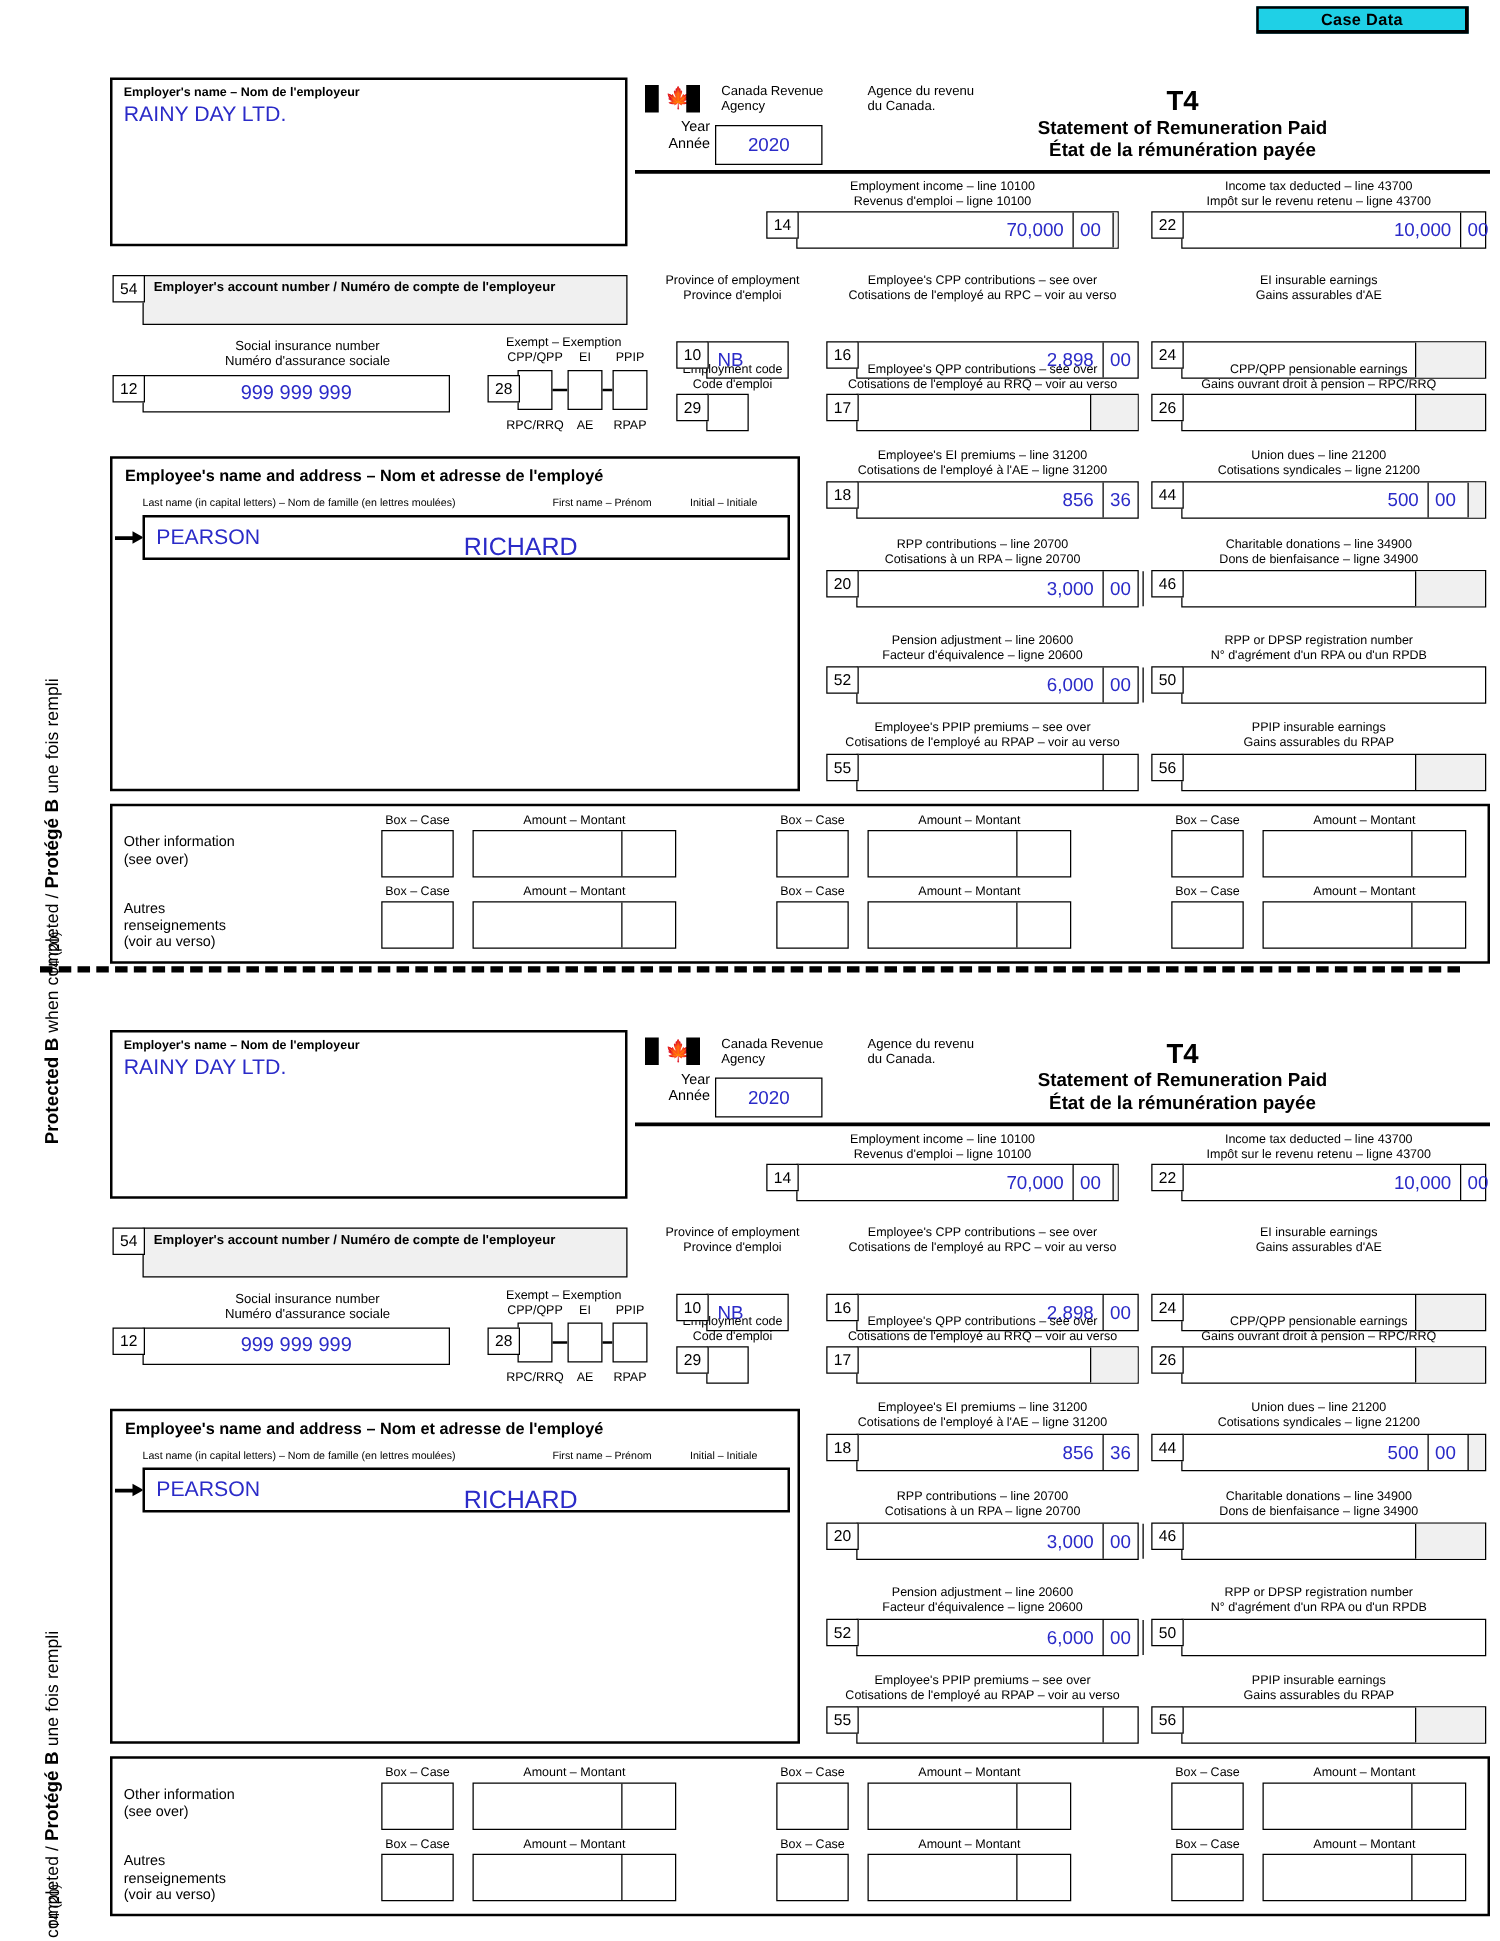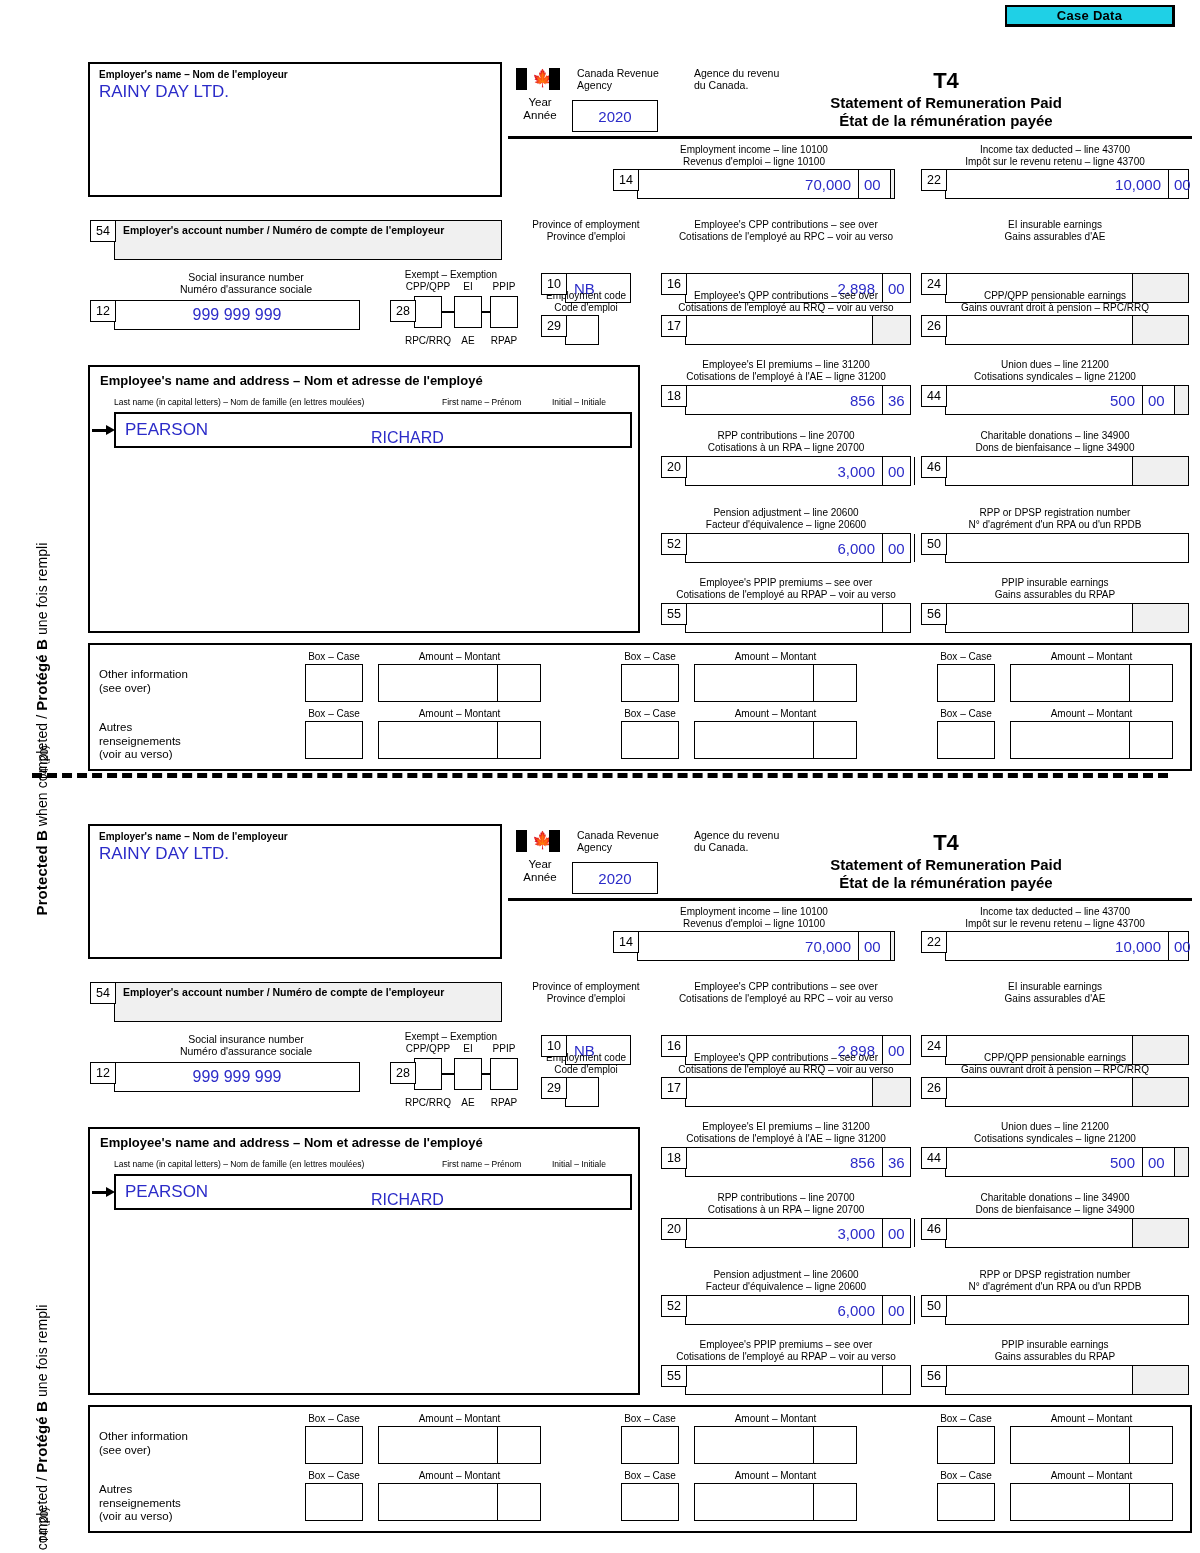--- a/index.html
+++ b/index.html
@@ -59,21 +59,21 @@
     border:2px solid #000;
   }
   .employer-box .lbl{ position:absolute; left:9px; top:5px; font-size:10px; font-weight:bold; }
   .employer-box .val{ position:absolute; left:9px; top:18px; font-size:17px; }
 
   
   .flag{ position:absolute; left:516px; top:40px; width:44px; height:22px; }
   .flag .bar{ position:absolute; top:0; width:11px; height:22px; background:#000; }
   .flag .bar.l{ left:0; } .flag .bar.r{ right:0; }
   .flag .leaf{ position:absolute; left:16px; top:2px; font-size:17px; line-height:17px; color:#000; }
-  .cra-year-lbl{ position:absolute; left:512px; top:68px; width:56px; font-size:11.5px; text-align:center; line-height:13px; }
+  .cra-year-lbl{ position:absolute; left:512px; top:68px; width:56px; font-size:11.5px; text-align:right; line-height:13px; }
   .year-box{
     position:absolute; left:572px; top:72px; width:86px; height:32px;
     border:1.5px solid #000; display:flex; align-items:center; justify-content:center;
     font-size:15px;
   }
   .cra-en{ position:absolute; left:577px; top:40px; font-size:10.5px; line-height:11.5px; }
   .cra-fr{ position:absolute; left:694px; top:40px; font-size:10.5px; line-height:11.5px; }
   .t4-title{ position:absolute; left:700px; top:40px; width:492px; text-align:center; font-size:22px; font-weight:bold; }
   .t4-sub{ position:absolute; left:700px; top:66px; width:492px; text-align:center; font-size:15px; font-weight:bold; line-height:18px; }
   .hr-head{ position:absolute; left:508px; top:108px; width:684px; height:3px; background:#000; }
@@ -151,21 +151,21 @@
     position:absolute; left:88px; top:337px; width:552px; height:268px;
     border:2px solid #000;
   }
   .emp-box .hdr{ position:absolute; left:10px; top:6px; font-size:13px; font-weight:bold; }
   .emp-box .sub{ position:absolute; top:30px; font-size:8.5px; }
   .name-row{
     position:absolute; left:24px; top:45px; width:518px; height:36px;
     border:2px solid #000; background:#fff;
   }
   .name-row .ln{ position:absolute; left:9px; top:0; bottom:0; display:flex; align-items:center; font-size:17px; }
-  .name-row .fn{ position:absolute; left:255px; top:16px; bottom:0; display:flex; align-items:center; font-size:16px;text-align:right; }
+  .name-row .fn{ position:absolute; left:255px; top:16px; bottom:0; display:flex; align-items:center; font-size:20px;text-align:right; }
   .arrow{ position:absolute; left:2px; top:58px; width:24px; height:11px; }
   .arrow .shaft{ position:absolute; left:0; top:4px; width:16px; height:3px; background:#000; }
   .arrow .head{
     position:absolute; left:14px; top:0; width:0; height:0;
     border-top:5.5px solid transparent; border-bottom:5.5px solid transparent;
     border-left:9px solid #000;
   }
 
   
   .other-box{

